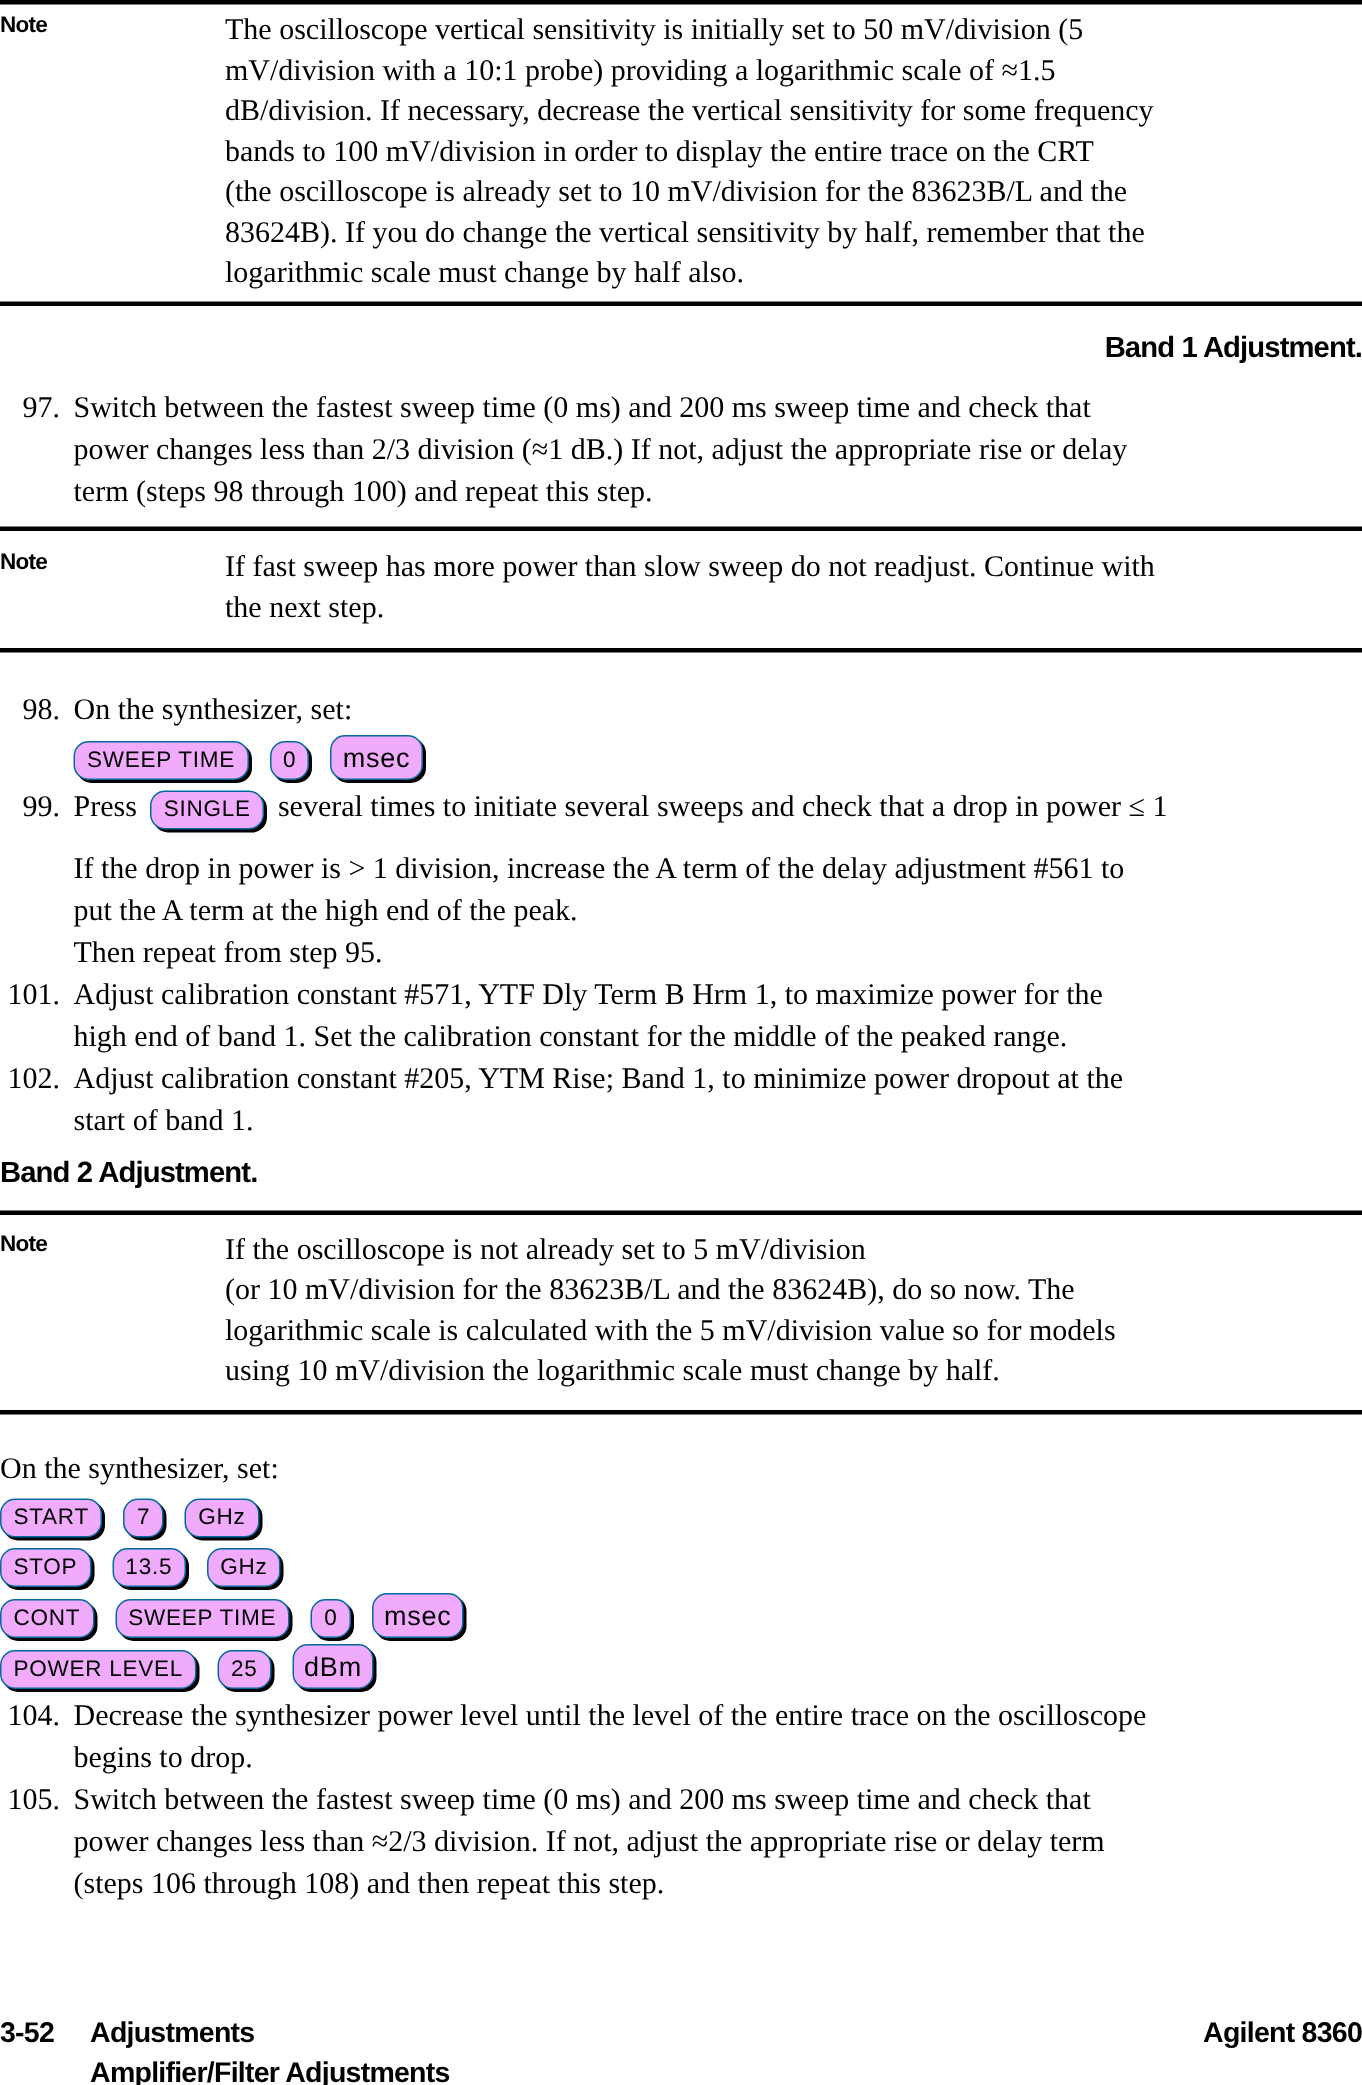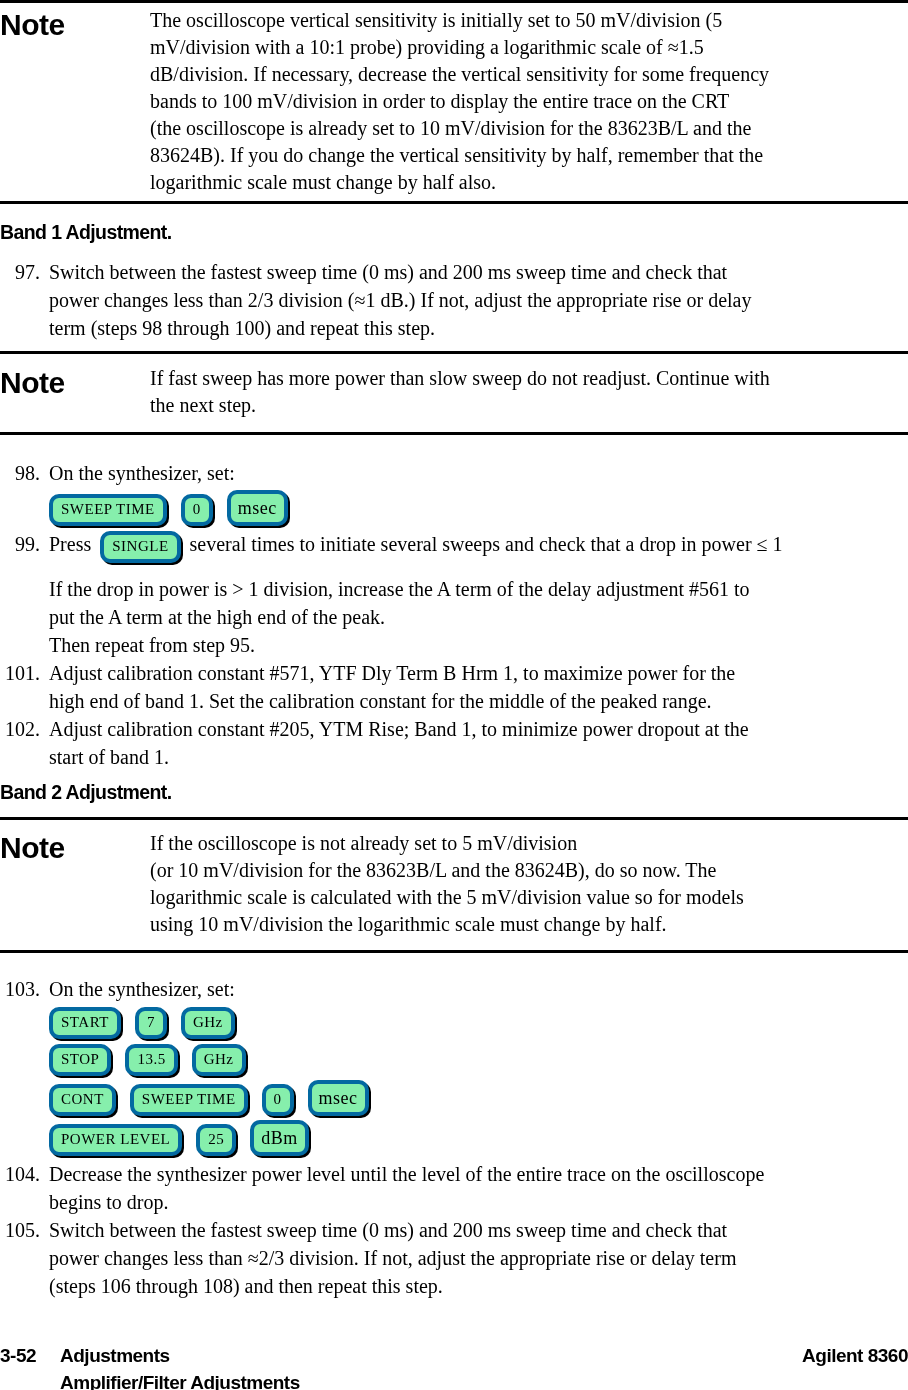--- a/index.html
+++ b/index.html
@@ -14,45 +14,45 @@
   .rule { border:none; border-top:3px solid #000; width:100%; height:0; }
 
   
   .note { display:flex; }
   .note-1 { padding:4px 0 5px; }
   .note-2 { padding:11px 0 13px; }
   .note-3 { padding:10px 0 12px; }
   .note-label {
     flex:0 0 150px; width:150px;
     font-family:"Liberation Sans","DejaVu Sans",sans-serif;
-    font-weight:bold; font-size:30px; letter-spacing:-0.5px; padding-top:1px;
+    font-weight:bold; font-size:15px; letter-spacing:-0.5px; padding-top:1px;
   }
   .note-body { flex:1; line-height:27px; white-space:pre-line; padding-right:16px; }
 
   .heading {
     font-family:"Liberation Sans","DejaVu Sans",sans-serif;
     font-weight:bold; font-size:19.5px; letter-spacing:-0.6px;
   }
-  .heading-band1 { margin-top:17px; }
+  .heading-band1 { margin-top:17px;text-align:right; }
   .heading-band2 { margin-top:10px; }
 
   .steps { margin-top:14px; }
   .step { display:flex; line-height:28px;justify-content:flex-end; }
   .step .num { flex:0 0 40px; text-align:right; margin-right:9px; }
   .step .body { flex:1; padding-right:18px; }
   .lines { white-space:pre-line; }
   .para2 { margin-top:12px; }
 
   .keyrow { margin:3px 0 4px; }
   .key {
     display:inline-block;
-    font-family:Liberation Serif, serif;
+    font-family:Liberation Sans, sans-serif;
     font-size:15px; line-height:1; letter-spacing:0.5px;
-    padding:4px 8px 5px; border:4px solid #0369a1; border-radius:10px;
-    box-shadow:2px 2px 0 #000; margin-right:9px; background:#86efac;
+    padding:4px 8px 5px; border:1px solid #0369a1; border-radius:10px;
+    box-shadow:2px 2px 0 #000; margin-right:9px; background:#f0abfc;
     vertical-align:baseline; white-space:nowrap;
   }
   .key-small { font-size:18px; padding:5px 7px 5px; }
   .key-inline { margin:0 4px; }
 
   .footer {
     position:absolute; left:0; right:0; top:1342px;
     display:flex; justify-content:space-between; align-items:flex-start;
     font-family:"Liberation Sans","DejaVu Sans",sans-serif;
     font-weight:bold; font-size:19px; letter-spacing:-0.5px; line-height:27px;
@@ -152,21 +152,20 @@
 (or 10 mV/division for the 83623B/L and the 83624B), do so now. The
 logarithmic scale is calculated with the 5 mV/division value so for models
 using 10 mV/division the logarithmic scale must change by half.</div>
   </div>
 
   <div class="rule"></div>
 
   <div class="steps" style="margin-top:22px;">
 
     <div class="step">
-      <span class="num">103.</span>
       <div class="body">
         <div>On the synthesizer, set:</div>
         <div class="keyrow">
           <span class="key">START</span>
           <span class="key">7</span>
           <span class="key">GHz</span>
         </div>
         <div class="keyrow">
           <span class="key">STOP</span>
           <span class="key">13.5</span>

